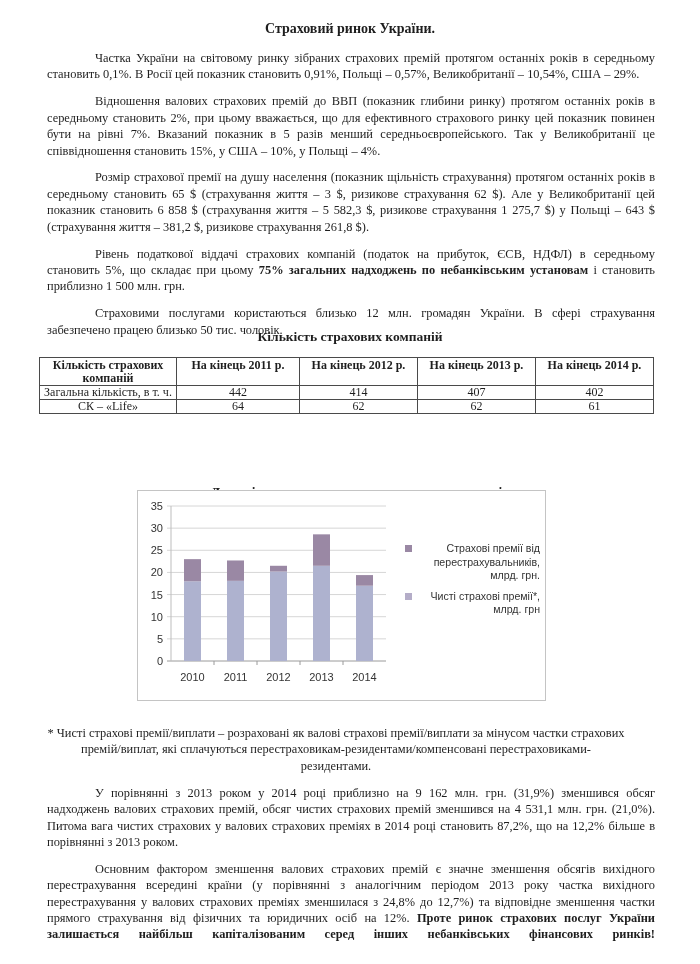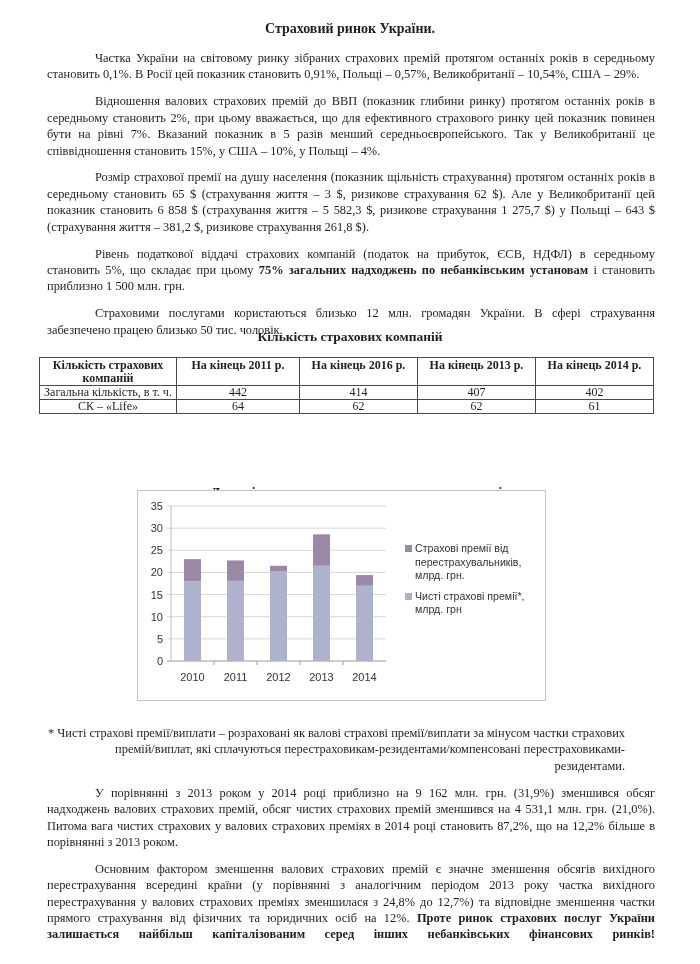--- a/index.html
+++ b/index.html
@@ -3,31 +3,31 @@
 <meta charset="utf-8">
 <style>
   html, body { margin: 0; padding: 0; background: #ffffff; }
   body { width: 700px; height: 964px; position: relative; overflow: hidden; color: #1e1e1e;
          font-family: "Liberation Serif", "DejaVu Serif", serif; }
   .abs { position: absolute; }
   .doc-title { top: 21px; left: 0; width: 700px; text-align: center; font-weight: bold; font-size: 14px; }
   .text-block { left: 47px; width: 608px; font-size: 12.4px; line-height: 16.4px; }
   .text-block p { margin: 0 0 10.5px 0; text-align: justify; text-indent: 48px; }
   .text-block p.last-justify { text-align-last: justify; }
-  .text-block p.footnote { text-indent: 0; text-align: right; width: 578px; }
+  .text-block p.footnote { text-indent: 0; text-align: center; width: 578px; }
   .section-title { font-weight: bold; font-size: 13.5px; text-align: center; }
   table.companies { border-collapse: collapse; font-size: 12px; line-height: 13px; table-layout: fixed; }
   table.companies td, table.companies th { border: 1px solid #4a4a4a; text-align: center; padding: 0 3px; }
   table.companies th { font-weight: bold; vertical-align: top; height: 25px; padding-top: 1px; }
   table.companies td { height: 13px; }
   .chart-box { left: 137px; top: 490px; width: 407px; height: 209px; border: 1px solid #c4c4c4; background: #fff; }
   .chart-box svg { position: absolute; left: 0; top: 0; }
   .legend { position: absolute; left: 266px; top: 51px; width: 136px;
             font-family: "Liberation Sans", "DejaVu Sans", sans-serif; font-size: 10.6px; line-height: 13.5px; color: #333; }
-  .legend-item { position: relative; padding-left: 11px; margin-bottom: 7px; }
+  .legend-item { position: relative; padding-left: 11px; margin-bottom: 7px; text-align: right; }
   .legend-marker { position: absolute; left: 1px; top: 3px; width: 7px; height: 7px; }
 </style>
 </head>
 <body>
 
 <div class="abs doc-title">Страховий ринок України.</div>
 
 <div class="abs text-block" style="top:50px;">
   <p>Частка України на світовому ринку зібраних страхових премій протягом останніх років в середньому становить 0,1%. В Росії цей показник становить 0,91%, Польщі – 0,57%, Великобританії – 10,54%, США – 29%.</p>
   <p>Відношення валових страхових премій до ВВП (показник глибини ринку) протягом останніх років в середньому становить 2%, при цьому вважається, що для ефективного страхового ринку цей показник повинен бути на рівні 7%. Вказаний показник в 5 разів менший середньоєвропейського. Так у Великобританії це співвідношення становить 15%, у США – 10%, у Польщі – 4%.</p>
@@ -42,21 +42,21 @@
       <col style="width:137px">
       <col style="width:123px">
       <col style="width:118px">
       <col style="width:118px">
       <col style="width:118px">
     </colgroup>
   <tbody>
       <tr>
     <th>Кількість страхових компаній</th>
     <th>На кінець 2011 р.</th>
-    <th>На кінець 2016 р.</th>
+    <th>На кінець 2012 р.</th>
     <th>На кінець 2013 р.</th>
     <th>На кінець 2014 р.</th>
   </tr>
   <tr>
     <td>Загальна кількість, в т. ч.</td>
     <td>442</td>
     <td>414</td>
     <td>407</td>
     <td>402</td>
   </tr>

